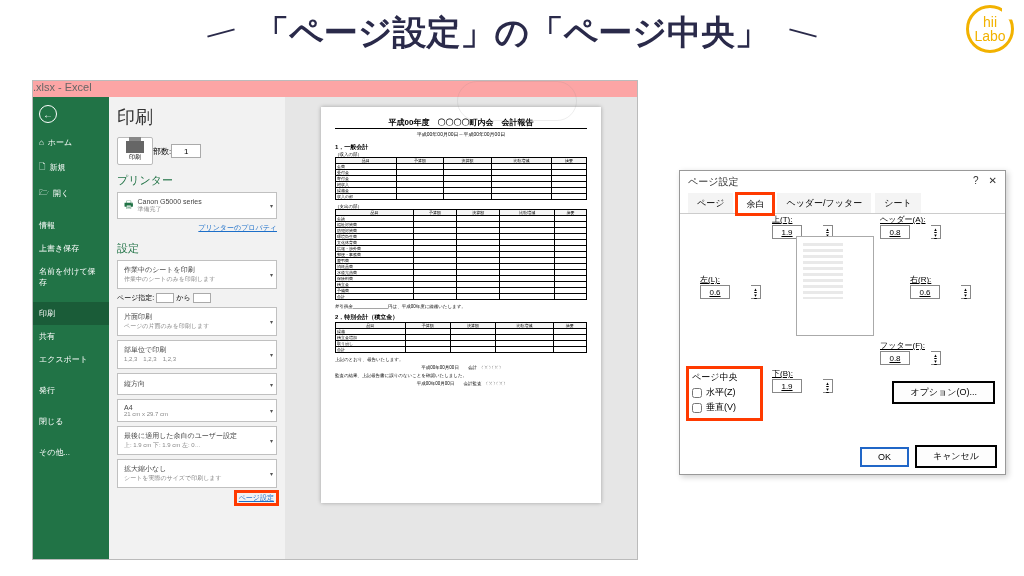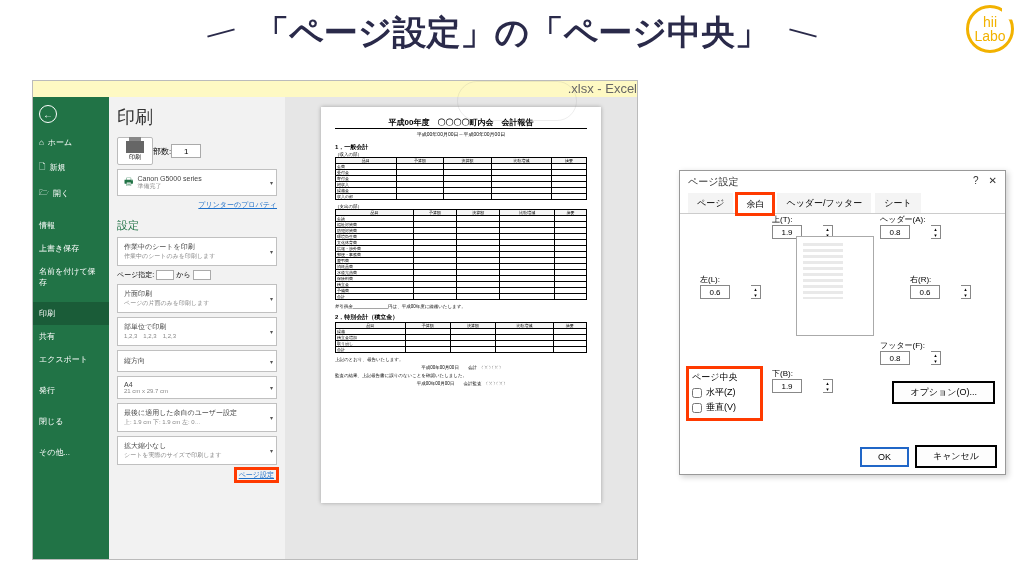--- a/index.html
+++ b/index.html
@@ -7,21 +7,21 @@
 
     .title-bar { display: flex; align-items: center; justify-content: center; padding: 10px 0 12px; position: relative; }
     .title-text { font-size: 34px; font-weight: bold; color: #2a2a4a; }
     .slash-left, .slash-right { width: 28px; height: 2px; background: #2a2a4a; margin: 0 20px; }
     .slash-left { transform: rotate(-15deg); }
     .slash-right { transform: rotate(15deg); }
     .logo { position: absolute; right: 10px; top: 5px; width: 48px; height: 48px; border: 3px solid #f2b200; border-radius: 50%; color: #f2b200; font-size: 14px; display: flex; flex-direction: column; align-items: center; justify-content: center; line-height: 1; clip-path: polygon(0 0, 75% 0, 75% 30%, 100% 30%, 100% 100%, 0 100%); }
 
     
     .excel-window { position: absolute; left: 32px; top: 80px; width: 606px; height: 480px; border: 1px solid #bbb; background: #f2f2f2; display: flex; flex-direction: column; }
-    .excel-title-row { height: 16px; text-align: right; font-size: 13px; color: #666; background: #fef9c3; position: relative; }
+    .excel-title-row { height: 16px; text-align: left; font-size: 11px; color: #666; background: #fca5a5; position: relative; }
     .excel-decor { position: absolute; right: 60px; top: 0; width: 120px; height: 40px; opacity: 0.15; border: 1px solid #888; border-radius: 40px; }
 
     .excel-body { flex: 1; display: flex; }
     .sidebar-green { width: 76px; background: #217346; color: #fff; font-size: 8px; padding-top: 8px; }
     .sb-item { padding: 6px 6px; display: flex; align-items: center; gap: 4px; cursor: pointer; }
     .sb-item.active { background: #1a5c38; }
     .sb-back { width: 18px; height: 18px; border: 1.5px solid #fff; border-radius: 50%; display: flex; align-items: center; justify-content: center; margin-left: 6px; margin-bottom: 8px; font-size: 10px; }
 
     .print-panel { width: 176px; background: #f2f2f2; padding: 8px 8px 4px; display: flex; flex-direction: column; gap: 4px; }
     .print-title { font-size: 18px; color: #333; margin-bottom: 4px; }
@@ -50,21 +50,21 @@
     .pv-tbl th { background:#f5f5f5; font-weight:normal;}
     .pv-note { font-size: 4.5px; margin: 3px 0;}
 
     
     .dlg { position: absolute; right: 18px; top: 170px; width: 327px; height: 305px; background: #fff; border: 1px solid #999; box-shadow: 2px 2px 6px rgba(0,0,0,0.2); font-size: 10px; }
     .dlg-title { padding: 4px 8px; display: flex; justify-content: space-between; font-size: 10px; color: #333; }
     .dlg-tabs { display: flex; gap: 4px; padding: 0 8px; border-bottom: 1px solid #ccc; }
     .dlg-tab { padding: 3px 8px; border: 1px solid transparent; border-bottom: none; font-size: 9px; cursor: pointer; background: #f4f4f4; }
     .dlg-tab.active { background: #fff; border-color: #ccc; position: relative; top: 1px; }
     .dlg-body { padding: 10px 14px; position: relative; height: 226px; }
-    .margin-input { position: absolute; display: flex; flex-direction: column; font-size: 8px; }
+    .margin-input { position: absolute; display: flex; flex-direction: column; font-size: 8px; text-decoration: underline; }
     .margin-input .row { display:flex; align-items:center;gap:21px; }
     .margin-input input { width: 30px; height: 14px; border: 1px solid #888; font-size: 8px; text-align:center; }
     .margin-input .spin { width:10px; height:14px; border:1px solid #888; border-left:none; font-size:5px; display:flex; flex-direction:column;}
     .margin-input .spin span{flex:1; text-align:center; line-height:6px;}
     .pv-page { position: absolute; left: 116px; top: 22px; width: 78px; height: 100px; border: 1px solid #aaa; background: #fff; }
     .pv-page::before { content:''; position:absolute; left:6px; top:6px; width:40px; height:56px; background: repeating-linear-gradient(#e9e9e9 0 3px,#fff 3px 6px);}
     .center-group { position:absolute; left:8px; top:154px; font-size:9px; }
     .chk-row { display:flex; align-items:center; gap:4px; margin:2px 0;}
     .chk-row input{ width:10px; height:10px;}
     .dlg-footer { position: absolute; bottom: 6px; right: 8px; display: flex; gap: 6px; align-items: center;}
@@ -133,20 +133,21 @@
       <div class="print-title">印刷</div>
       <div class="copies-row">
         <div class="print-btn">
           <div class="printer-icon"></div>
           <span style="font-size:6px">印刷</span>
         </div>
         <span>部数:</span>
         <input class="spin-input" value="1" style="">
       </div>
 
+      <div class="section-head">プリンター</div>
       <div class="setting-box">
         <span style="color:#217346;font-size:10px">🖶</span>
         <div>
           <span>Canon G5000 series</span>
           <span class="sub">準備完了</span>
         </div>
         <span class="dd">▾</span>
       </div>
       <div class="link-txt">プリンターのプロパティ</div>
 

